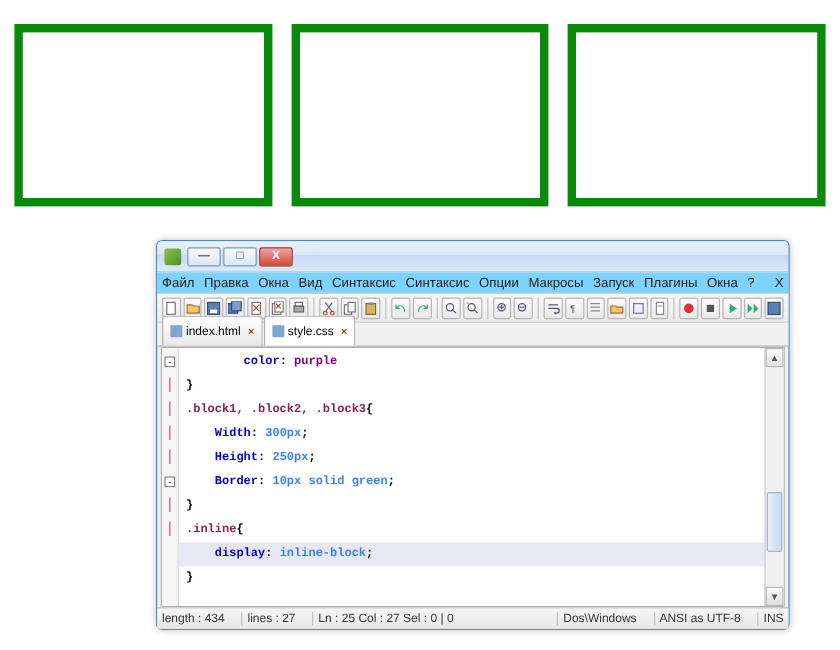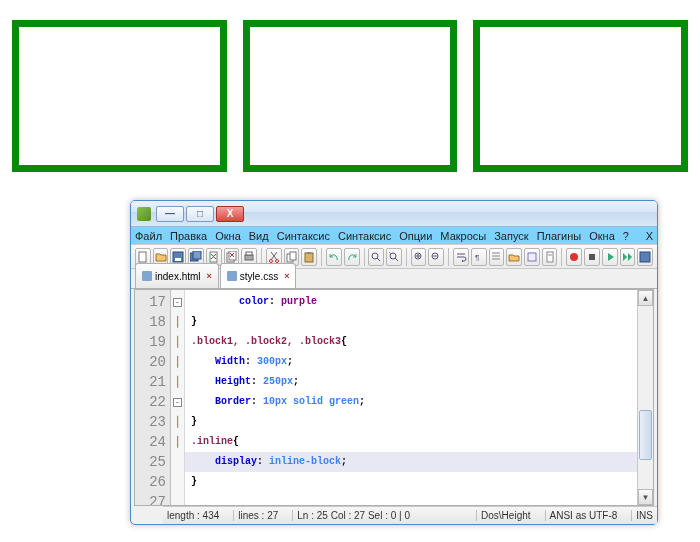--- a/index.html
+++ b/index.html
@@ -219,21 +219,20 @@
   .statusbar {
     height: 18px;
     background: linear-gradient(#f6f6f6,#e6e6e6);
     border-top: 1px solid #c8c8c8;
     display: flex;
     align-items: center;
     font-size: 10px;
     color: #333;
     padding: 0 4px;
     gap: 14px;
-    margin-left: 32px;
   }
   .statusbar .seg { border-left:1px solid #c0c0c0; padding-left:4px; }
   .statusbar .seg:first-child { border-left:none; padding-left:0; }
   .status-spacer { flex:1; }
 </style>
 </head>
 <body>
 
 <div class="boxes-row">
   <div class="green-box"></div>
@@ -439,33 +438,20 @@
       <span class="tab-x">×</span>
     </div>
     <div class="file-tab active">
       <span class="tab-icon"></span>
       <span>style.css</span>
       <span class="tab-x">×</span>
     </div>
   </div>
 
   <div class="editor-area">
-    <div class="gutter" id="gutter">
-        <div>17</div>
-        <div>18</div>
-        <div>19</div>
-        <div>20</div>
-        <div>21</div>
-        <div>22</div>
-        <div>23</div>
-        <div>24</div>
-        <div>25</div>
-        <div>26</div>
-        <div>27</div>
-      </div>
     <div class="foldcol" id="foldcol">
         <div></div>
         <div></div>
         <div><span class="fold-box">-</span></div>
         <div><span class="bar">│</span></div>
         <div><span class="bar">│</span></div>
         <div><span class="bar">│</span></div>
         <div><span class="bar">│</span></div>
         <div><span class="fold-box">-</span></div>
         <div><span class="bar">│</span></div>
@@ -478,18 +464,18 @@
       <div class="thumb"></div>
       <div class="arrow bot">▼</div>
     </div>
   </div>
 
   <div class="statusbar">
     <span class="seg">length : 434</span>
     <span class="seg">lines : 27</span>
     <span class="seg">Ln : 25    Col : 27    Sel : 0 | 0</span>
     <span class="status-spacer"></span>
-    <span class="seg">Dos\Height</span>
+    <span class="seg">Dos\Windows</span>
     <span class="seg">ANSI as UTF-8</span>
     <span class="seg">INS</span>
   </div>
 
 </div>
 
 </body></html>

